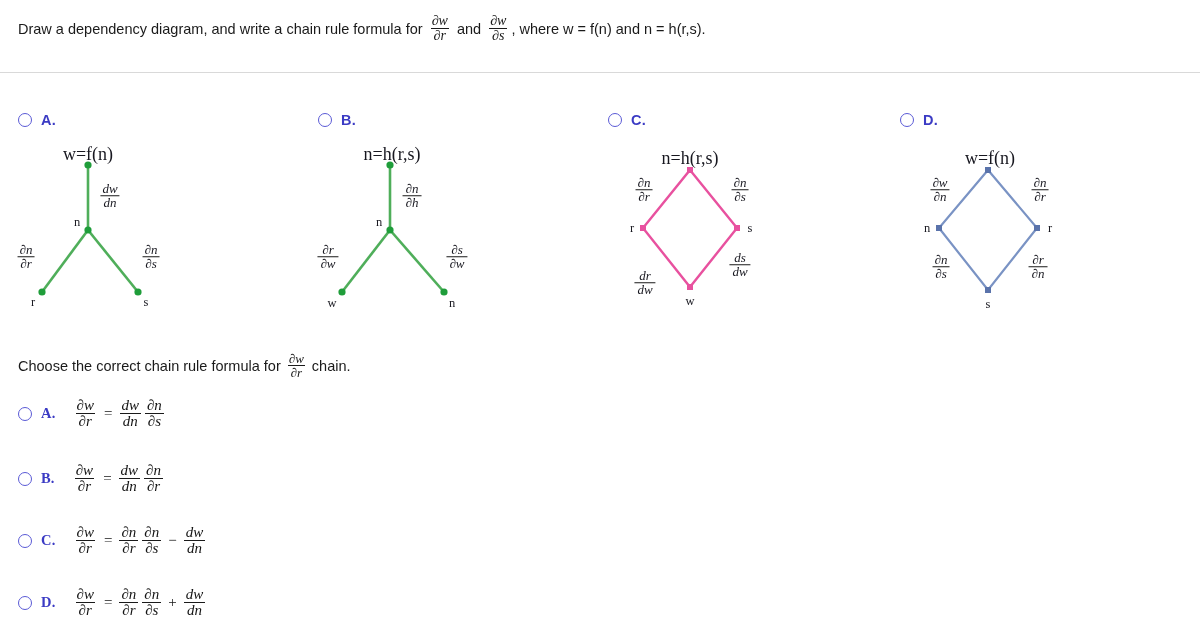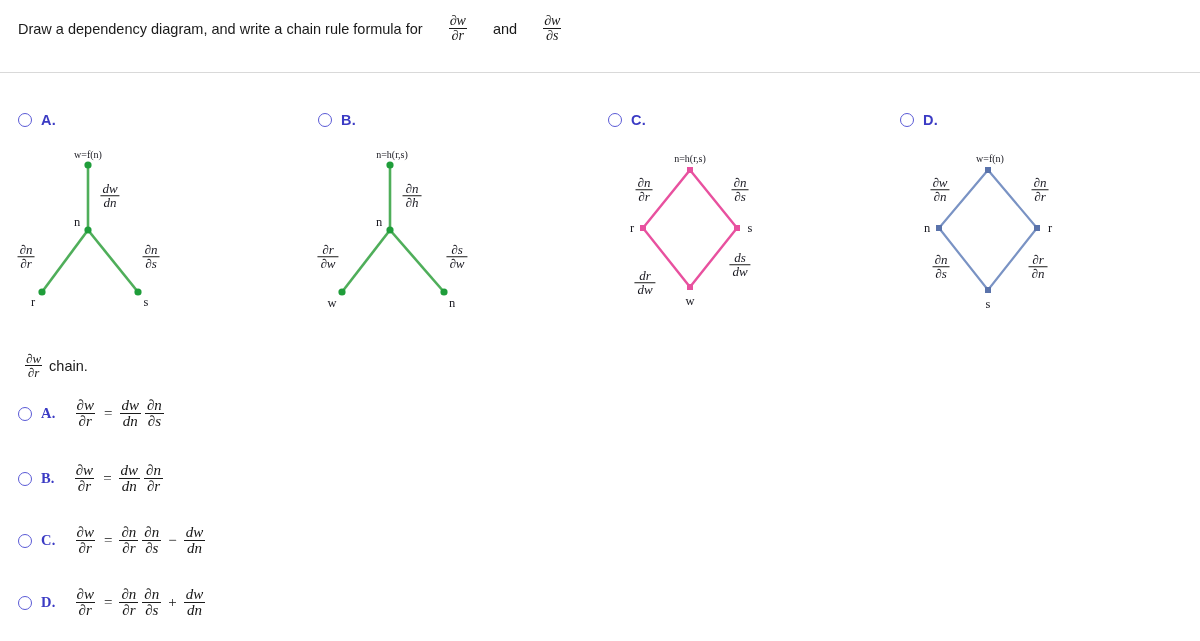--- a/index.html
+++ b/index.html
@@ -29,21 +29,20 @@
   
   .question {
     position: absolute;
     left: 18px; top: 14px;
     width: 1160px;
     font-size: 14.5px;
     display: flex;
     align-items: center;
     flex-wrap: nowrap;
     white-space: nowrap;
-    gap: 18px;
   }
   .question .txt { white-space: pre; }
   .question .frac { font-size: 14px; font-style: italic; font-family: "Liberation Serif", serif; }
 
   .divider {
     position: absolute;
     left: 0; width: 1200px;
     height: 1px; background: #d9d9d9;
   }
   #div1 { top: 72px; }
@@ -92,21 +91,21 @@
   }
   .diagram svg { position: absolute; left: 0; top: 0; }
   .dlabel {
     position: absolute;
     font-family: "Liberation Serif", serif;
     white-space: nowrap;
     transform: translate(-50%, -50%);
     color: #17171f;
   }
   .dlabel.node { font-size: 12.5px; }
-  .dlabel.top  { font-size: 10px; }
+  .dlabel.top  { font-size: 18px; }
   .dlabel.edge { font-size: 13px; font-style: italic; }
   .dlabel .frac { font-size: 13px; }
 
   
   .ansrow {
     position: absolute;
     display: flex;
     align-items: center;
     gap: 9px;
     font-family: "Liberation Serif", serif;
@@ -137,20 +136,21 @@
     <span class="txt">Draw a dependency diagram, and write a chain rule formula for </span>
     <span class="frac">
       <span class="num">∂w</span>
       <span class="den">∂r</span>
     </span>
     <span class="txt"> and </span>
     <span class="frac">
       <span class="num">∂w</span>
       <span class="den">∂s</span>
     </span>
+    <span class="txt">, where w = f(n) and n = h(r,s).</span>
   </div>
 
   <div class="divider" id="div1"></div>
 
 
   <div class="opt-head" style="left:18px; top:112px;">
     <span class="radio"></span>
     <span class="opt-letter">A.</span>
   </div>
   <div class="opt-head" style="left:318px; top:112px;">
@@ -304,20 +304,21 @@
     <span class="dlabel edge" style="left:153px; top:127px;">
       <span class="frac">
         <span class="num">∂r</span>
         <span class="den">∂n</span>
       </span>
     </span>
     <span class="dlabel node" style="left:103px; top:164px;">s</span>
   </div>
 
   <div class="prompt" id="prompt-formula">
+    <span>Choose the correct chain rule formula for </span>
     <span class="frac">
       <span class="num">∂w</span>
       <span class="den">∂r</span>
     </span>
     <span> chain.</span>
   </div>
 
   <div class="ansrow" style="left:18px; top:398px;">
     <span class="radio"></span>
     <span class="opt-letter">A.</span>

